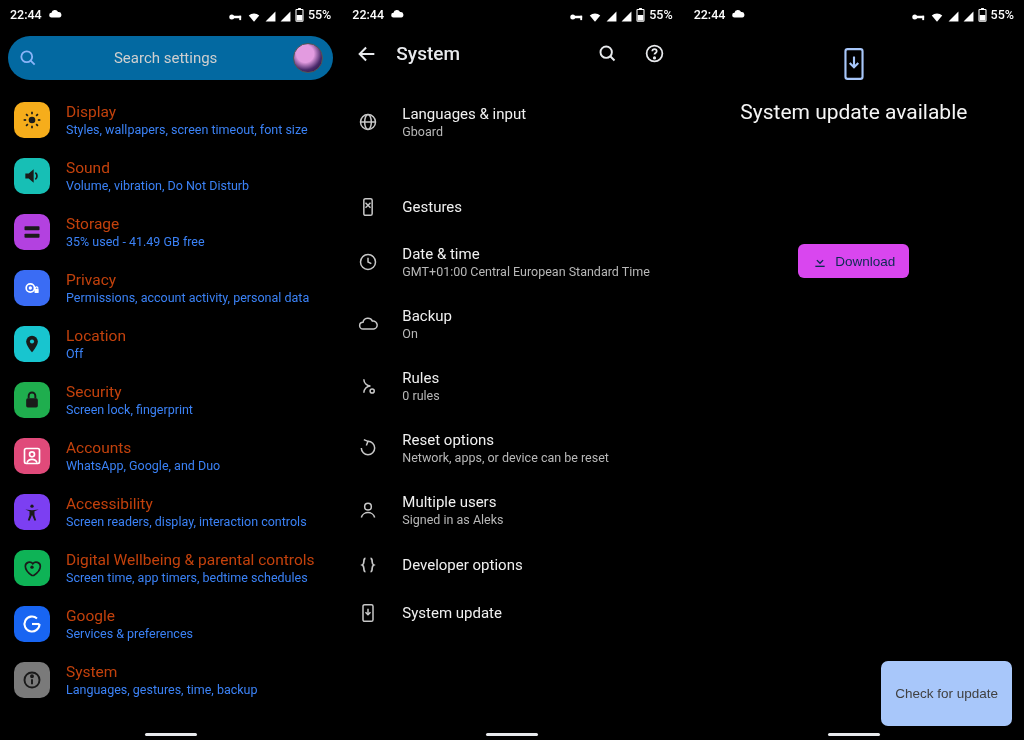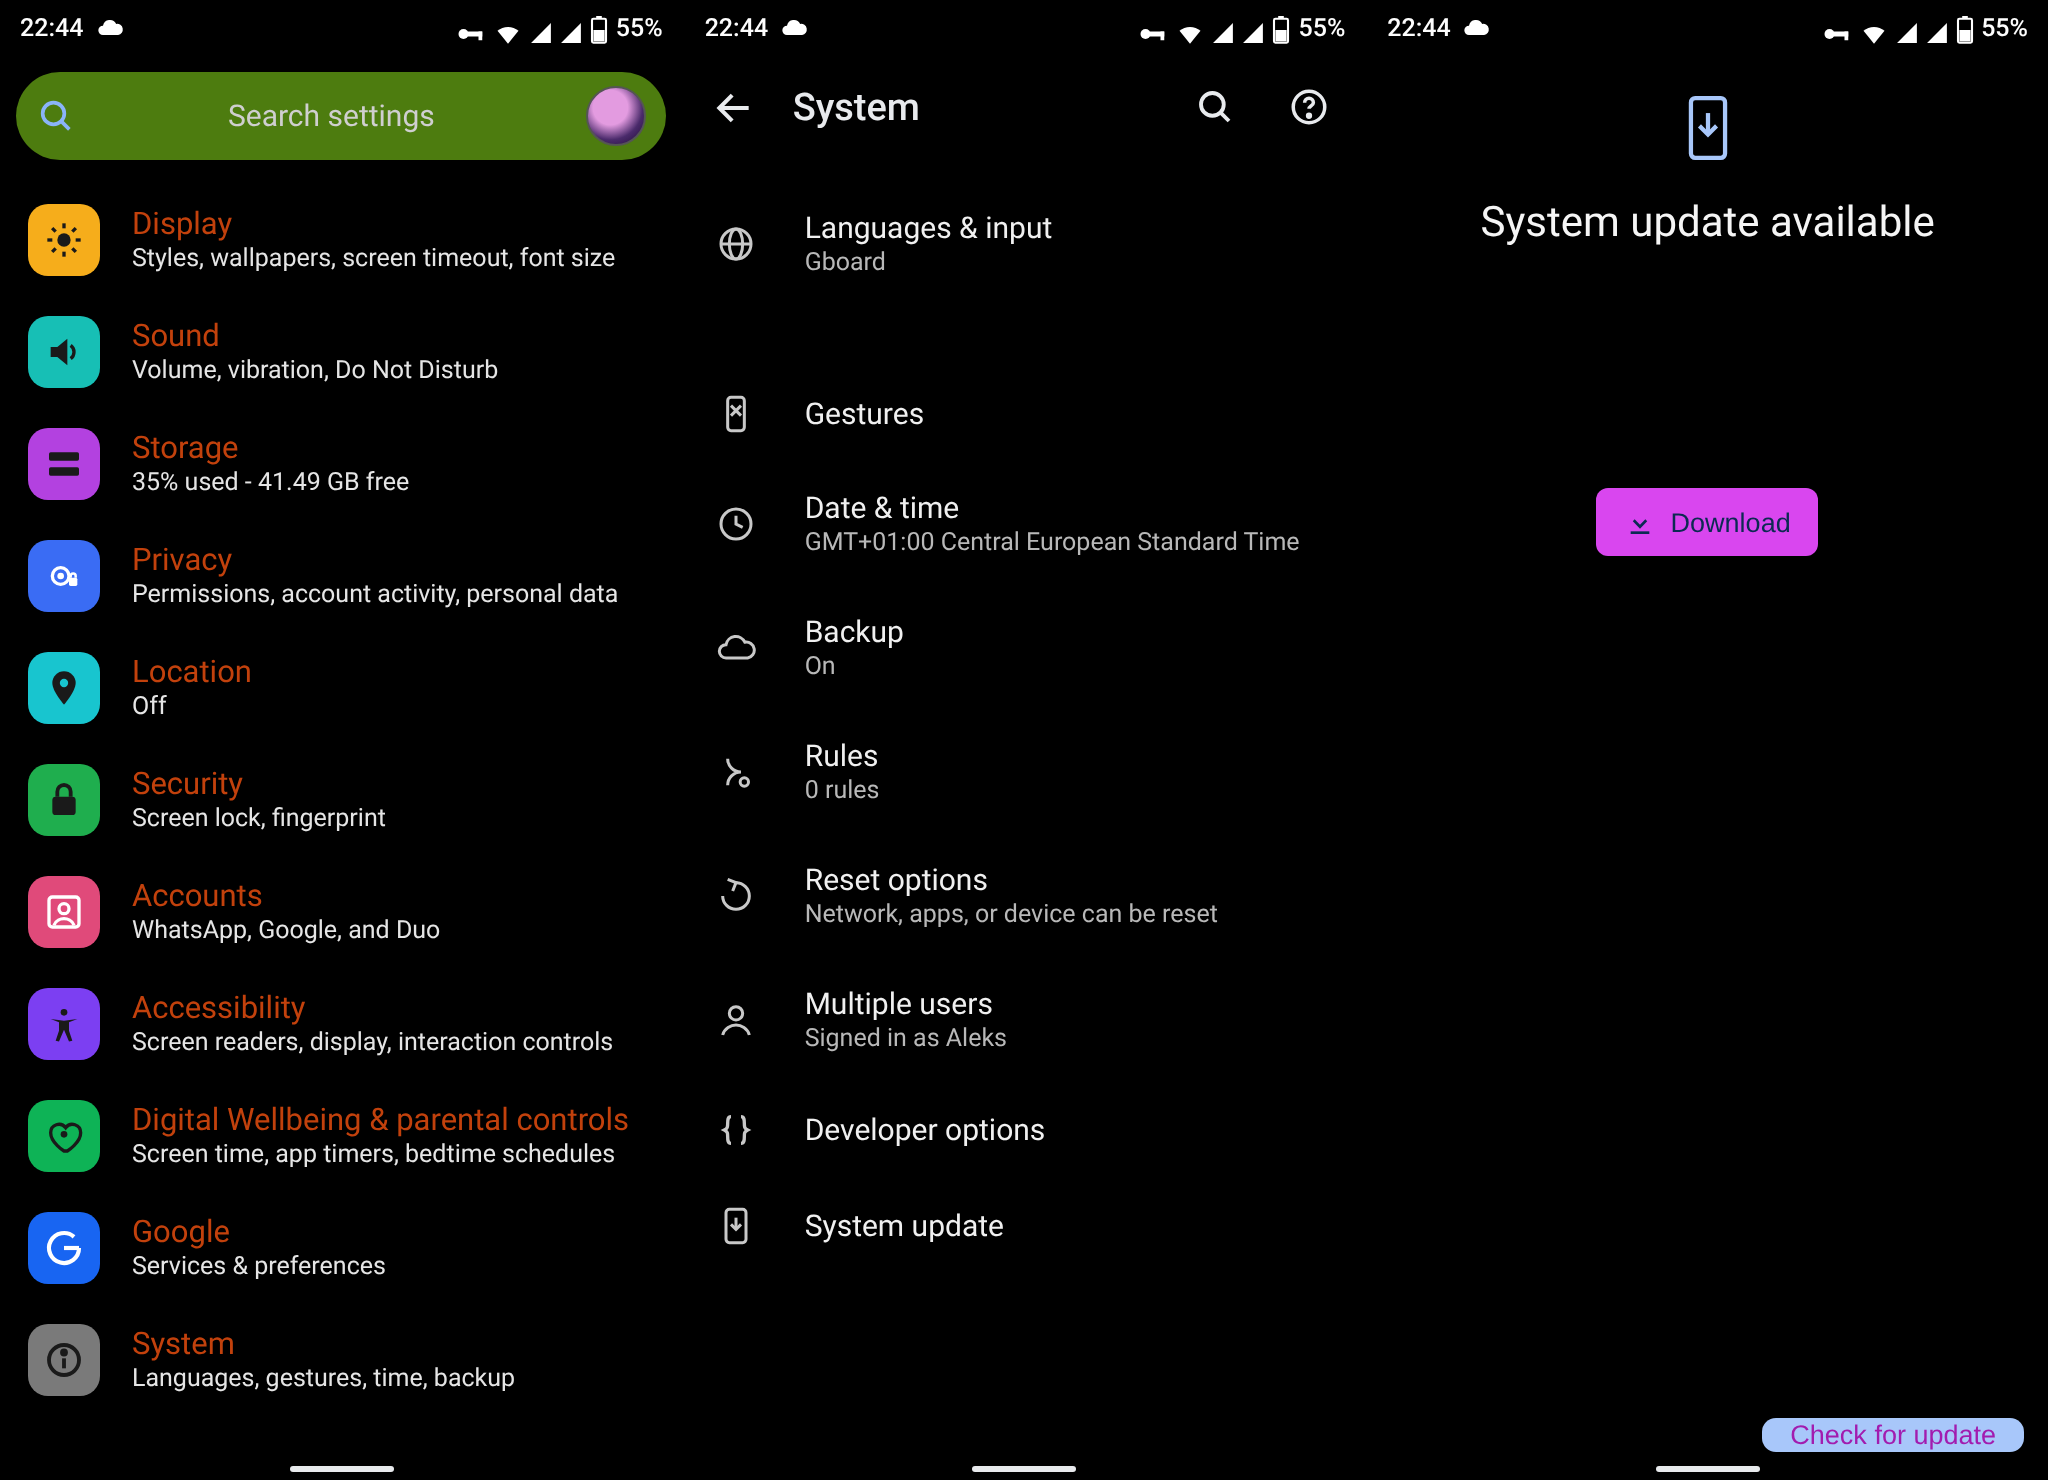--- a/index.html
+++ b/index.html
@@ -30,21 +30,21 @@
     color: #fdfdfd;
   }
   .status-left { display:flex; align-items:center; gap:6px; }
   .status-spacer { flex: 1; }
   .status-right { display:flex; align-items:flex-end; gap:4px; }
   .status-right svg, .status-left svg { display:block; }
 
   
   .search-box {
     margin: 8px 8px 4px 8px;
-    background: #4d7c0f;
+    background: #0369a1;
     border-radius: 22px;
     height: 44px;
     display: flex;
     align-items: center;
     padding: 0 10px;
     gap: 10px;
   }
   .search-box .search-icon { color:#8ab4f8; display:flex; }
   .search-box .placeholder { flex:1; text-align:center; color:#cfcfcf; font-size:15px; }
   .avatar {
@@ -57,21 +57,21 @@
     display:flex; align-items:center; gap:16px;
     padding: 10px 14px;
   }
   .cat-icon {
     width: 36px; height:36px; border-radius:10px;
     display:flex; align-items:center; justify-content:center;
     flex-shrink:0;
   }
   .cat-icon svg { width:20px; height:20px; }
   .cat-text .title { font-size:15.5px; color:#c2410c; }
-  .cat-text .sub { font-size:12.5px; color:#e5e5e5; margin-top:1px; line-height:1.25; }
+  .cat-text .sub { font-size:12.5px; color:#3b82f6; margin-top:1px; line-height:1.25; }
 
   
   .bg-orange{background:#f6ad1b;} .bg-teal{background:#17bfb5;} .bg-purple{background:#b341e0;}
   .bg-blue{background:#3a6cf4;} .bg-cyan{background:#18c5cf;} .bg-green{background:#1fae4e;}
   .bg-pink{background:#e04a7a;} .bg-violet{background:#7c3ff2;} .bg-heart{background:#0eb356;}
   .bg-g{background:#1865f2;} .bg-gray{background:#7a7a7a;}
 
   
   .sys-header {
     display:flex; align-items:center; gap:18px;
@@ -97,22 +97,22 @@
   .update-title { font-size:21px; font-weight:400; color:#f5f5f5; padding:0 20px; }
   .update-actions { display:flex; justify-content:center; gap:14px; margin-top:120px; }
   .btn {
     background:#d946ef; color:#0c2a52; font-size:13.5px; font-weight:500;
     border-radius:6px; padding:9px 14px; display:flex; align-items:center; gap:7px;
     border:none; cursor:pointer;
   }
   .btn svg{ width:16px; height:16px; }
   .check-update {
     position:absolute; right:12px; bottom:14px;
-    background:#a8c7fa; color:#a21caf; font-size:13.5px; font-weight:500;
-    border:none; border-radius:7px; padding:1px 14px; cursor:pointer;
+    background:#a8c7fa; color:#404040; font-size:13.5px; font-weight:500;
+    border:none; border-radius:7px; padding:25px 14px; cursor:pointer;
   }
   .nav-indicator{
     position:absolute; bottom:4px; left:50%; transform:translateX(-50%);
     width:52px; height:3px; border-radius:2px; background:#e8eaed;
   }
 </style>
 </head>
 <body>
 
 <div class="panel">

